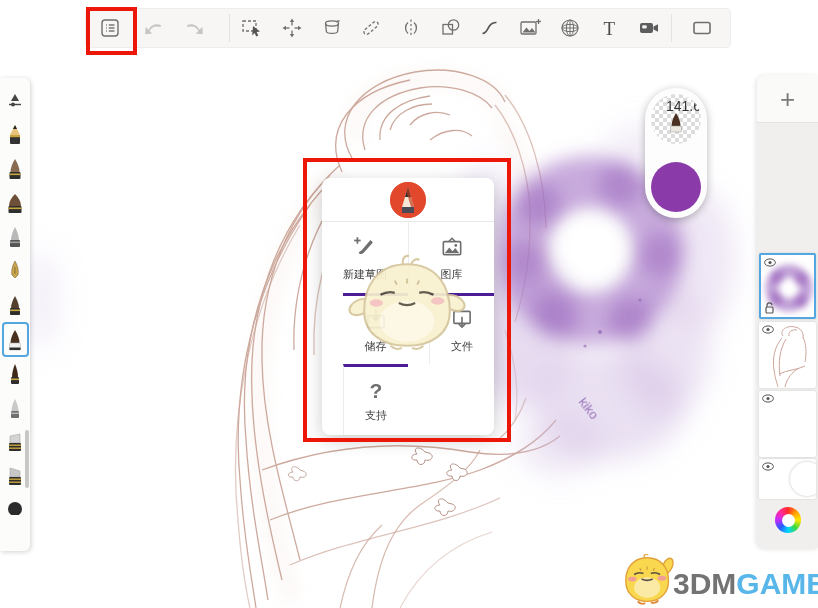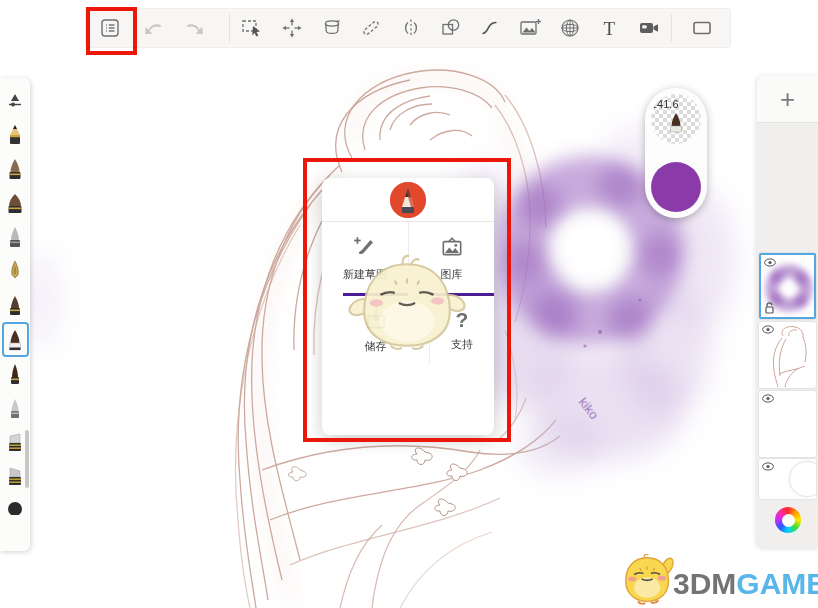--- a/index.html
+++ b/index.html
@@ -47,21 +47,21 @@
   .mascot{position:absolute;left:344px;top:252px;z-index:7;opacity:.93;pointer-events:none;}
 
   
   .puck{position:absolute;left:645px;top:88px;width:62px;height:130px;background:#fdfdfd;border-radius:31px;
         box-shadow:0 2px 8px rgba(0,0,0,.28);z-index:4;}
   .puck-top{position:absolute;left:6px;top:6px;width:50px;height:50px;border-radius:50%;overflow:hidden;
         background-color:#fff;
         background-image:linear-gradient(45deg,#dcdcdc 25%,transparent 25%,transparent 75%,#dcdcdc 75%),
                          linear-gradient(45deg,#dcdcdc 25%,transparent 25%,transparent 75%,#dcdcdc 75%);
         background-size:8px 8px;background-position:0 0,4px 4px;cursor:pointer;}
-  .puck-value{position:absolute;left:0;right:0;top:4px;text-align:left;font-size:11px;color:#333;z-index:2;}
+  .puck-value{position:absolute;left:0;right:0;top:4px;text-align:right;font-size:14px;color:#333;z-index:2;}
   .puck-brush{position:absolute;left:15px;top:16px;z-index:1;}
   .puck-color{position:absolute;left:6px;bottom:6px;width:50px;height:50px;border-radius:50%;cursor:pointer;}
 
   
   .layers{position:absolute;left:757px;top:75px;width:61px;height:473px;background:#f0efee;
           border-radius:8px 0 0 8px;box-shadow:-1px 1px 5px rgba(0,0,0,.12);z-index:5;}
   .layers-header{height:47px;background:#fafaf9;border-radius:8px 0 0 0;border-bottom:1px solid #e4e3e1;
           display:flex;align-items:center;justify-content:center;cursor:pointer;}
   .plus{font-size:26px;font-weight:300;color:#7a7a7a;line-height:1;}
   .layer-card{position:absolute;left:2px;width:57px;background:#ffffff;border-radius:2px;
@@ -407,20 +407,28 @@
     </div>
     <div class="popup-cell bt">
       <svg width="26" height="26" viewBox="0 0 24 24">
         <rect x="4.5" y="9" width="15" height="11" rx="1" fill="none" stroke="#6f6f6f" stroke-width="1.5"></rect>
         <line x1="12" y1="3" x2="12" y2="12" stroke="#6f6f6f" stroke-width="1.5"></line>
         <path d="M9,10 l3,3 3,-3" fill="none" stroke="#6f6f6f" stroke-width="1.5"></path>
       </svg>
       <span class="popup-label">储存</span>
     </div>
     <div class="popup-cell bl bt">
+      <svg width="26" height="26" viewBox="0 0 24 24">
+        <rect x="4.5" y="5" width="15" height="11" rx="1" fill="none" stroke="#6f6f6f" stroke-width="1.5"></rect>
+        <line x1="12" y1="10" x2="12" y2="19" stroke="#6f6f6f" stroke-width="1.5"></line>
+        <path d="M9,16.5 l3,3 3,-3" fill="none" stroke="#6f6f6f" stroke-width="1.5"></path>
+      </svg>
+      <span class="popup-label">文件</span>
+    </div>
+    <div class="popup-cell bl bt">
       <span class="qmark">?</span>
       <span class="popup-label">支持</span>
     </div>
   </div>
 </div>
 
 <svg class="mascot" width="126" height="102" viewBox="0 0 120 100">
   <ellipse cx="14" cy="54" rx="11" ry="7" transform="rotate(-25 14 54)" fill="#f8f0cf" stroke="#d6c69c" stroke-width="2"></ellipse>
   <ellipse cx="106" cy="50" rx="11" ry="7" transform="rotate(25 106 50)" fill="#f8f0cf" stroke="#d6c69c" stroke-width="2"></ellipse>
   <path d="M60,12 C30,12 18,34 18,58 C18,80 36,92 60,92 C84,92 102,80 102,58 C102,34 90,12 60,12 Z" fill="#f8f0cf" stroke="#d6c69c" stroke-width="2"></path>

